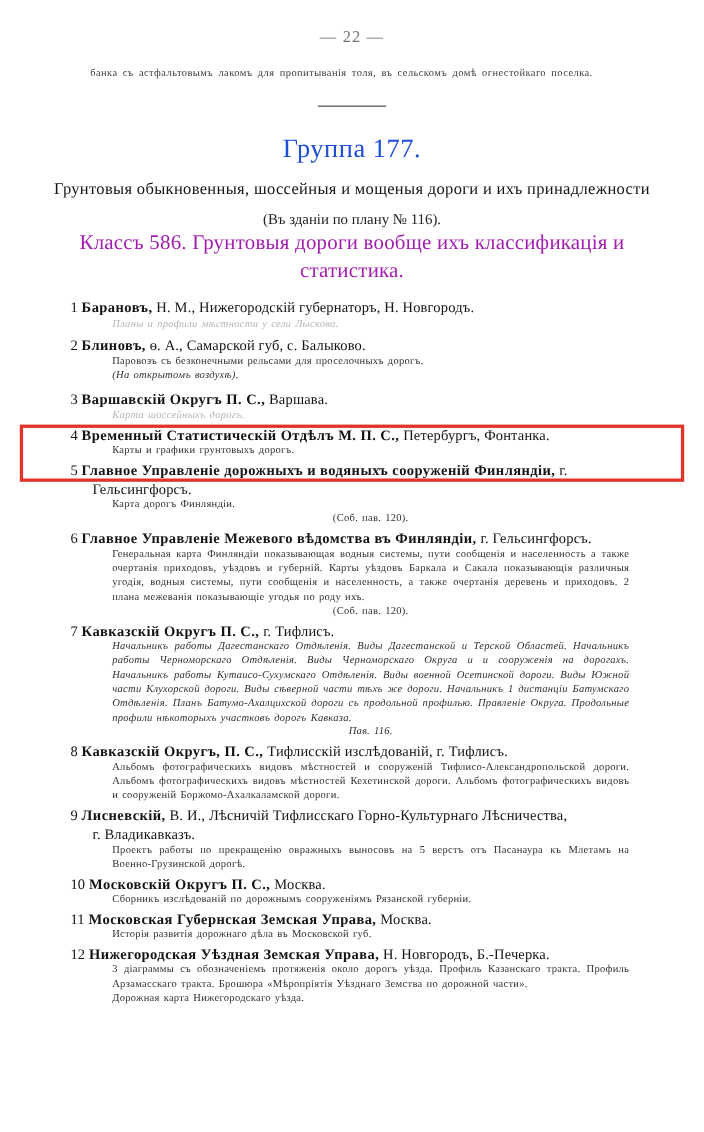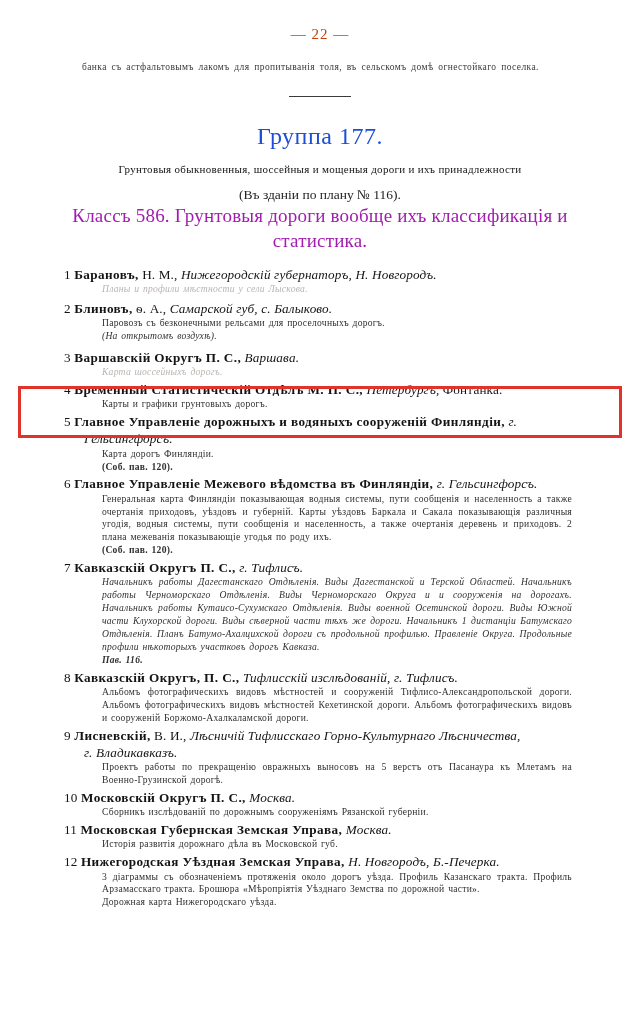--- a/index.html
+++ b/index.html
@@ -21,21 +21,21 @@
     height: 1029px;
     padding: 0;
     box-sizing: border-box;
   }
   .page-number {
     text-align: center;
     font-size: 15px;
     letter-spacing: 1px;
     margin-top: 26px;
     margin-bottom: 18px;
-    color: #c2410c;
+    color: #737373;
   }
   .topnote {
     font-size: 9.5px;
     line-height: 1.35;
     color: #3a3a3a;
     margin: 0 78px 0 82px;
     letter-spacing: 0.4px;
     word-spacing: 2px;
   }
   .rule-sep {
@@ -46,21 +46,21 @@
   }
   .group-title {
     text-align: center;
     font-size: 24px;
     letter-spacing: 0.5px;
     margin-bottom: 12px;
     color: #1d4ed8;
   }
   .group-sub {
     text-align: center;
-    font-size: 11px;
+    font-size: 15px;
     line-height: 1.35;
     margin: 0 46px 10px 46px;
     letter-spacing: 0.3px;
     color: #141414;
   }
   .group-note {
     text-align: center;
     font-size: 13.5px;
     color: #222;
   }
@@ -88,43 +88,41 @@
     letter-spacing: 0.15px;
   }
   .num {
     font-size: 13.2px;
   }
   .name {
     font-weight: bold;
     letter-spacing: 0.4px;
   }
   .ital {
-    font-style: italic;
   }
   .desc {
     font-size: 9.6px;
     line-height: 1.35;
     color: #303030;
     margin-left: 38px;
     margin-right: 4px;
     text-align: justify;
     letter-spacing: 0.25px;
     word-spacing: 1px;
   }
   .desc.ital {
     font-style: italic;
   }
   .desc .rightnote {
     display: block;
     font-style: italic;
   }
   .desc .pav {
     display: block;
-    text-align: left;
-    font-weight: bold;
+    text-align: center;
   }
   .faded {
     color: #b9b4b0;
     font-style: italic;
   }
   .highlight-box {
     position: absolute;
     border: 3px solid #e0342b;
     box-sizing: border-box;
     pointer-events: none;

